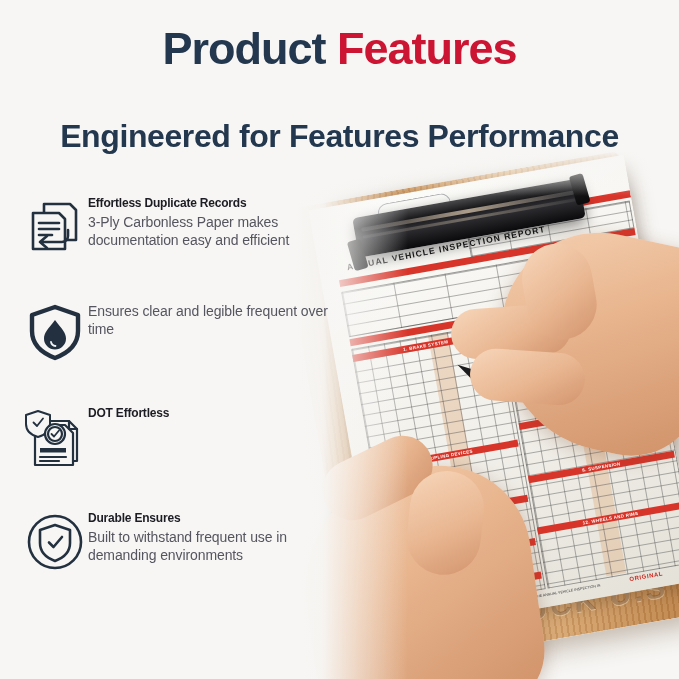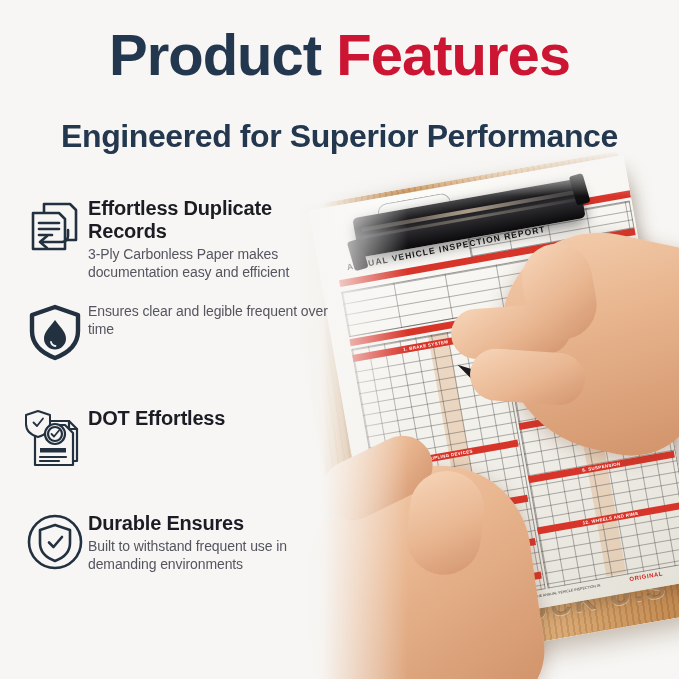--- a/index.html
+++ b/index.html
@@ -233,21 +233,21 @@
   .pen-ring {
     position: absolute; left: 34px; top: 0; width: 9px; height: 9px;
     background: linear-gradient(180deg,#e4d5b4,#9c8a64);
   }
 
   
   .title {
     position: absolute;
     left: 0; right: 0; top: 26px;
     text-align: center;
-    font-size: 58px;
+    font-size: 45px;
     font-weight: 700;
     letter-spacing: -1px;
     line-height: 1;
     z-index: 60;
   }
   .title .w1 { color: #23384f; }
   .title .w2 { color: #cc1433; }
   .subtitle {
     position: absolute;
     left: 0; right: 0; top: 118px;
@@ -278,21 +278,21 @@
     width: 66px;
     min-width: 66px;
     height: 66px;
     display: flex;
     align-items: center;
     justify-content: center;
     margin-top: 2px;
   }
   .feature-text { padding-top: 5px; }
   .feature-title {
-    font-size: 20px;
+    font-size: 12px;
     font-weight: 700;
     color: #1c1c24;
     letter-spacing: -.2px;
     line-height: 1.15;
     margin-bottom: 2px;
   }
   .feature-desc {
     font-size: 14px;
     color: #555560;
     line-height: 1.32;
@@ -371,21 +371,21 @@
         <div class="finger" style="left:112px; top:6px; width:74px; height:104px; transform:rotate(14deg);"></div>
       </div>
 
       <div class="photo-fade"></div>
     </div>
   </div>
 
   <div class="title">
     <span class="w1">Product</span><span> </span><span class="w2">Features</span>
   </div>
-  <div class="subtitle">Engineered for Superior Performance</div>
+  <div class="subtitle">Engineered for Features Performance</div>
 
   <div class="features">
 
     <div class="feature">
       <div class="feature-icon">
         <svg width="58" height="58" viewBox="0 0 58 58" fill="none" stroke="#22303f" stroke-width="2.6" stroke-linecap="round" stroke-linejoin="round">
           <path d="M18 6 H44 L50 12 V42 H18 Z" fill="#f7f6f4"></path>
           <path d="M7 15 H33 L39 21 V51 H7 Z" fill="#f7f6f4"></path>
           <line x1="13" y1="25" x2="33" y2="25"></line>
           <line x1="13" y1="31" x2="33" y2="31"></line>

